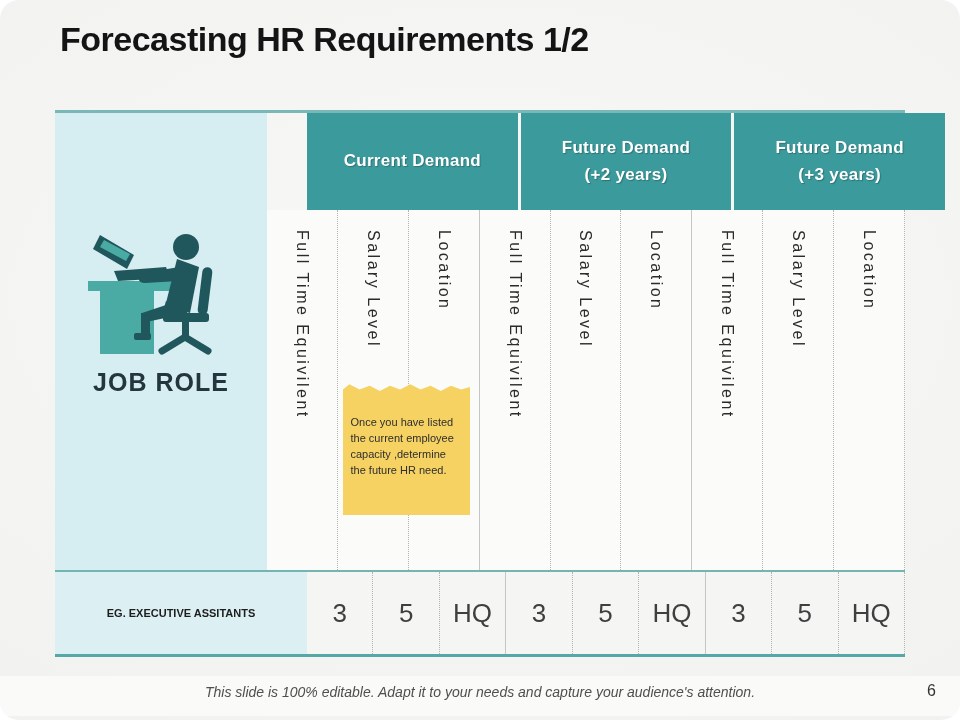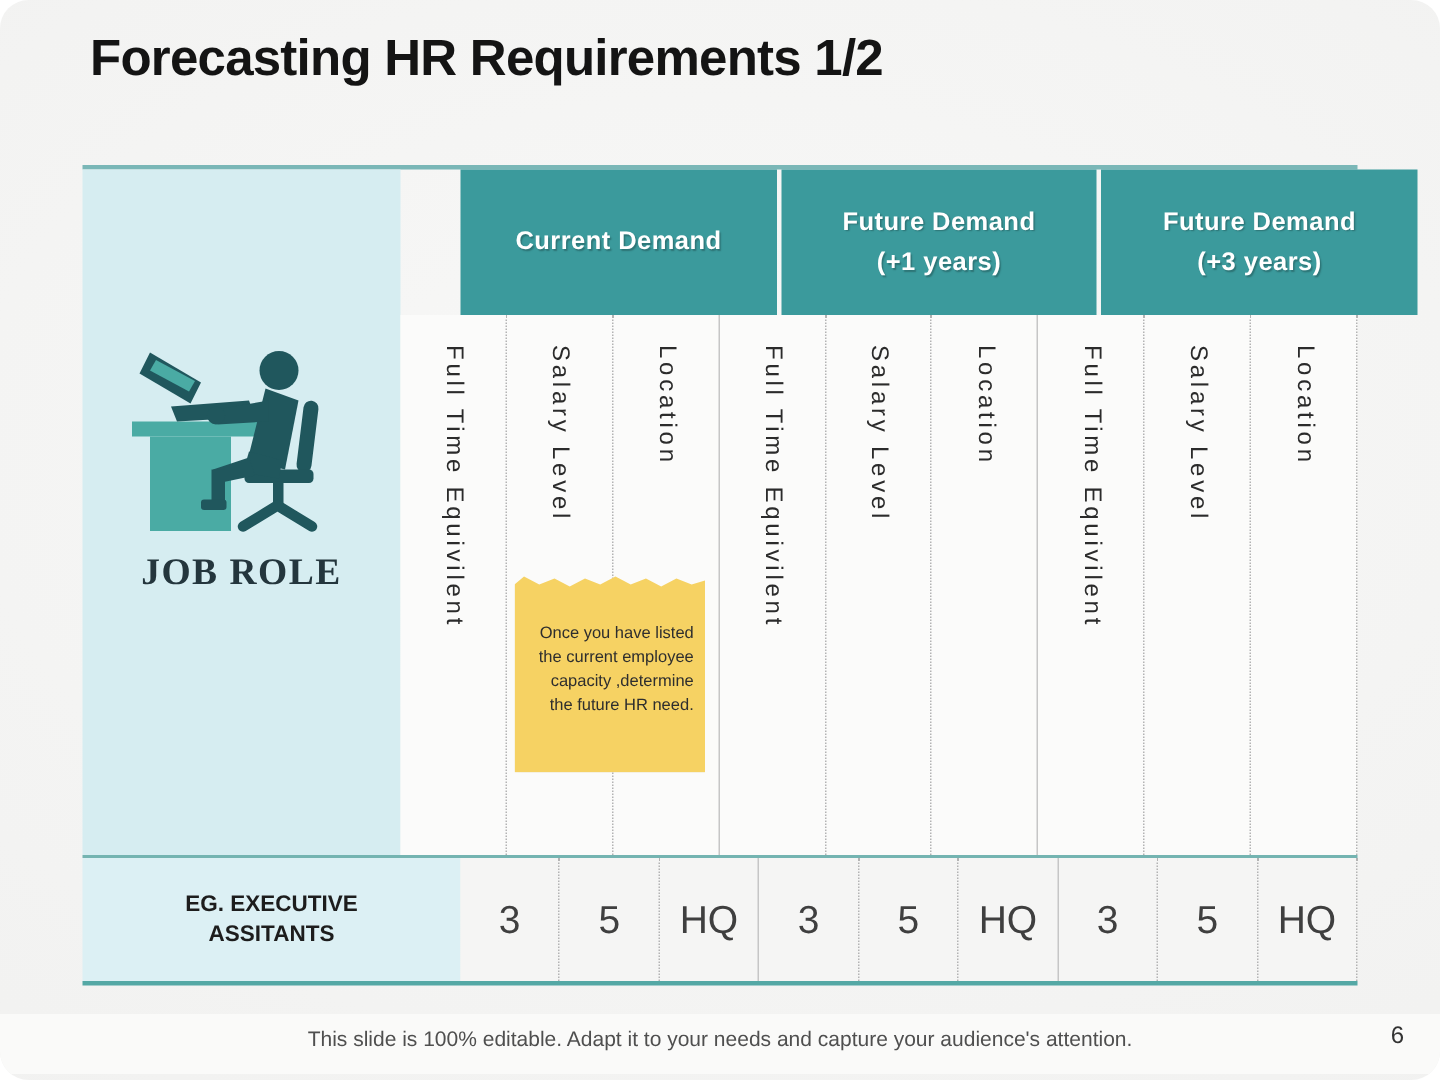--- a/index.html
+++ b/index.html
@@ -10,21 +10,21 @@
     border-radius:19px;
   }
   .title{
     position:absolute;left:60px;top:20px;font-size:34px;font-weight:bold;
     color:#141414;letter-spacing:-0.5px;
   }
   
   .hr-table{position:absolute;left:55px;top:110px;width:850px;height:547px;}
   .table-topline{position:absolute;left:0;top:0;width:850px;height:3px;background:#7ab7b7;}
   .rowheader-col{
-    position:absolute;left:0;top:3px;width:212px;height:457px;background:#d6edf1;font-family:Liberation Serif, serif;
+    position:absolute;left:0;top:3px;width:212px;height:457px;background:#d6edf1;
   }
   .icon-wrap{position:absolute;left:31px;top:112px;width:150px;height:140px;}
   .jobrole{
     position:absolute;left:0;top:255px;width:212px;text-align:center;
     font-size:25px;font-weight:bold;color:#24363d;letter-spacing:1px;
   }
   .header-band{
     position:absolute;left:212px;top:3px;width:638px;height:97px;
     display:grid;grid-template-columns:1fr 1fr 1fr;column-gap:3px;padding-left:40px;
   }
@@ -43,46 +43,46 @@
   .vlabel{
     writing-mode:vertical-rl;margin-top:20px;font-size:16px;color:#2b2b2b;
     letter-spacing:2.5px;white-space:nowrap;
   }
   .bottom-row{
     position:absolute;left:0;top:460px;width:850px;height:87px;box-sizing:border-box;
     border-top:2px solid #74b4b1;border-bottom:3px solid #54a8a5;display:flex;
   }
   .bottom-label{
     width:252px;background:#dcf0f4;display:flex;align-items:center;justify-content:center;
-    font-weight:bold;font-size:15px;color:#1d1d1d;text-align:center;line-height:1.35;
+    font-weight:bold;font-size:11px;color:#1d1d1d;text-align:center;line-height:1.35;
   }
   .bottom-label span{max-width:160px;display:inline-block;}
   .bottom-values{
     flex:1;display:grid;grid-template-columns:repeat(9,1fr);background:#f5f5f4;
   }
   .value-cell{
     display:flex;align-items:center;justify-content:center;font-size:26px;color:#3f3f3f;
     border-right:1px dotted #b3b3b3;box-sizing:border-box;
   }
   .value-cell.group-end{border-right:1px solid #c6c6c6;}
   
   .sticky{
     position:absolute;left:343px;top:383px;width:127px;height:132px;background:#f6d263;
     clip-path:polygon(0% 5%,5% 1%,13% 5%,21% 2%,29% 6%,37% 2%,45% 5%,53% 1%,61% 5%,69% 2%,77% 6%,85% 2%,93% 5%,100% 3%,100% 100%,0% 100%);
     filter:drop-shadow(1px 2px 2px rgba(0,0,0,0.18));
     display:flex;align-items:flex-start;justify-content:center;
   }
   .sticky-text{
-    margin-top:32px;width:112px;font-size:11px;line-height:1.45;color:#2e2e2e;text-align:right;
+    margin-top:32px;width:112px;font-size:11px;line-height:1.45;color:#2e2e2e;text-align:left;
   }
   
   .footer-strip{position:absolute;left:0;top:676px;width:960px;height:40px;background:#fafaf9;}
   .footer-text{
     position:absolute;left:0;top:684px;width:960px;text-align:center;
-    font-size:14px;color:#4f4f4f;
+    font-size:14px;color:#4f4f4f;font-style:italic;
   }
   .page-number{
     position:absolute;right:24px;top:682px;font-size:16px;color:#333333;
   }
 </style>
 </head>
 <body>
 
 <div id="slide">
 
@@ -120,21 +120,21 @@
       <div class="jobrole">JOB ROLE</div>
     </div>
 
     <div class="header-band">
       <div class="header-cell">
         <span class="hline">Current Demand</span>
 
       </div>
       <div class="header-cell">
         <span class="hline">Future Demand</span>
-        <span class="hline">(+1 years)</span>
+        <span class="hline">(+2 years)</span>
       </div>
       <div class="header-cell">
         <span class="hline">Future Demand</span>
         <span class="hline">(+3 years)</span>
       </div>
     </div>
 
     <div class="body-grid">
       <div class="body-cell">
           <span class="vlabel">Full Time Equivilent</span>

